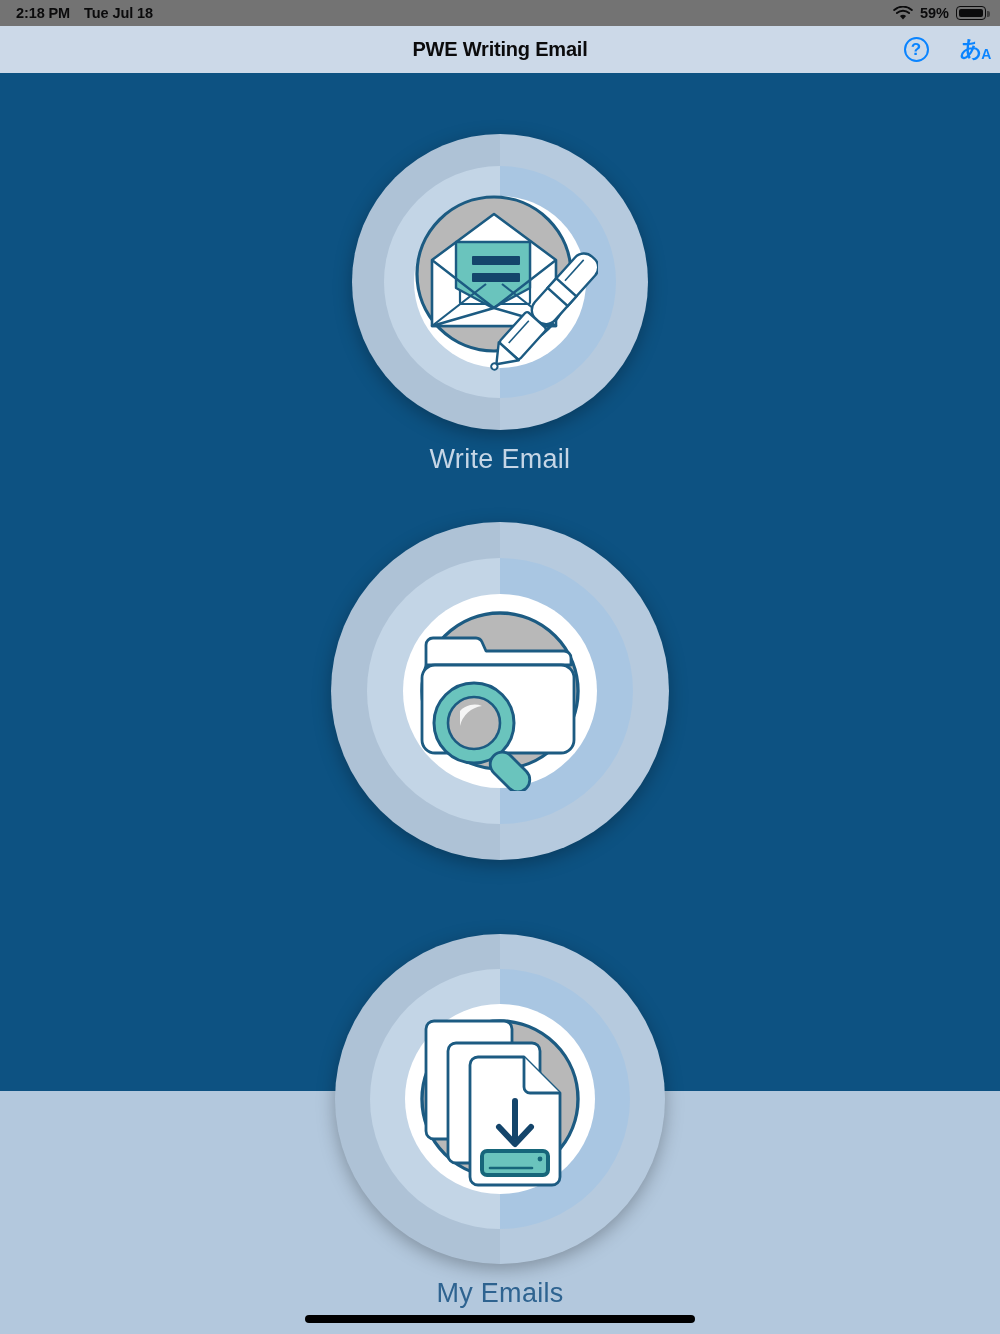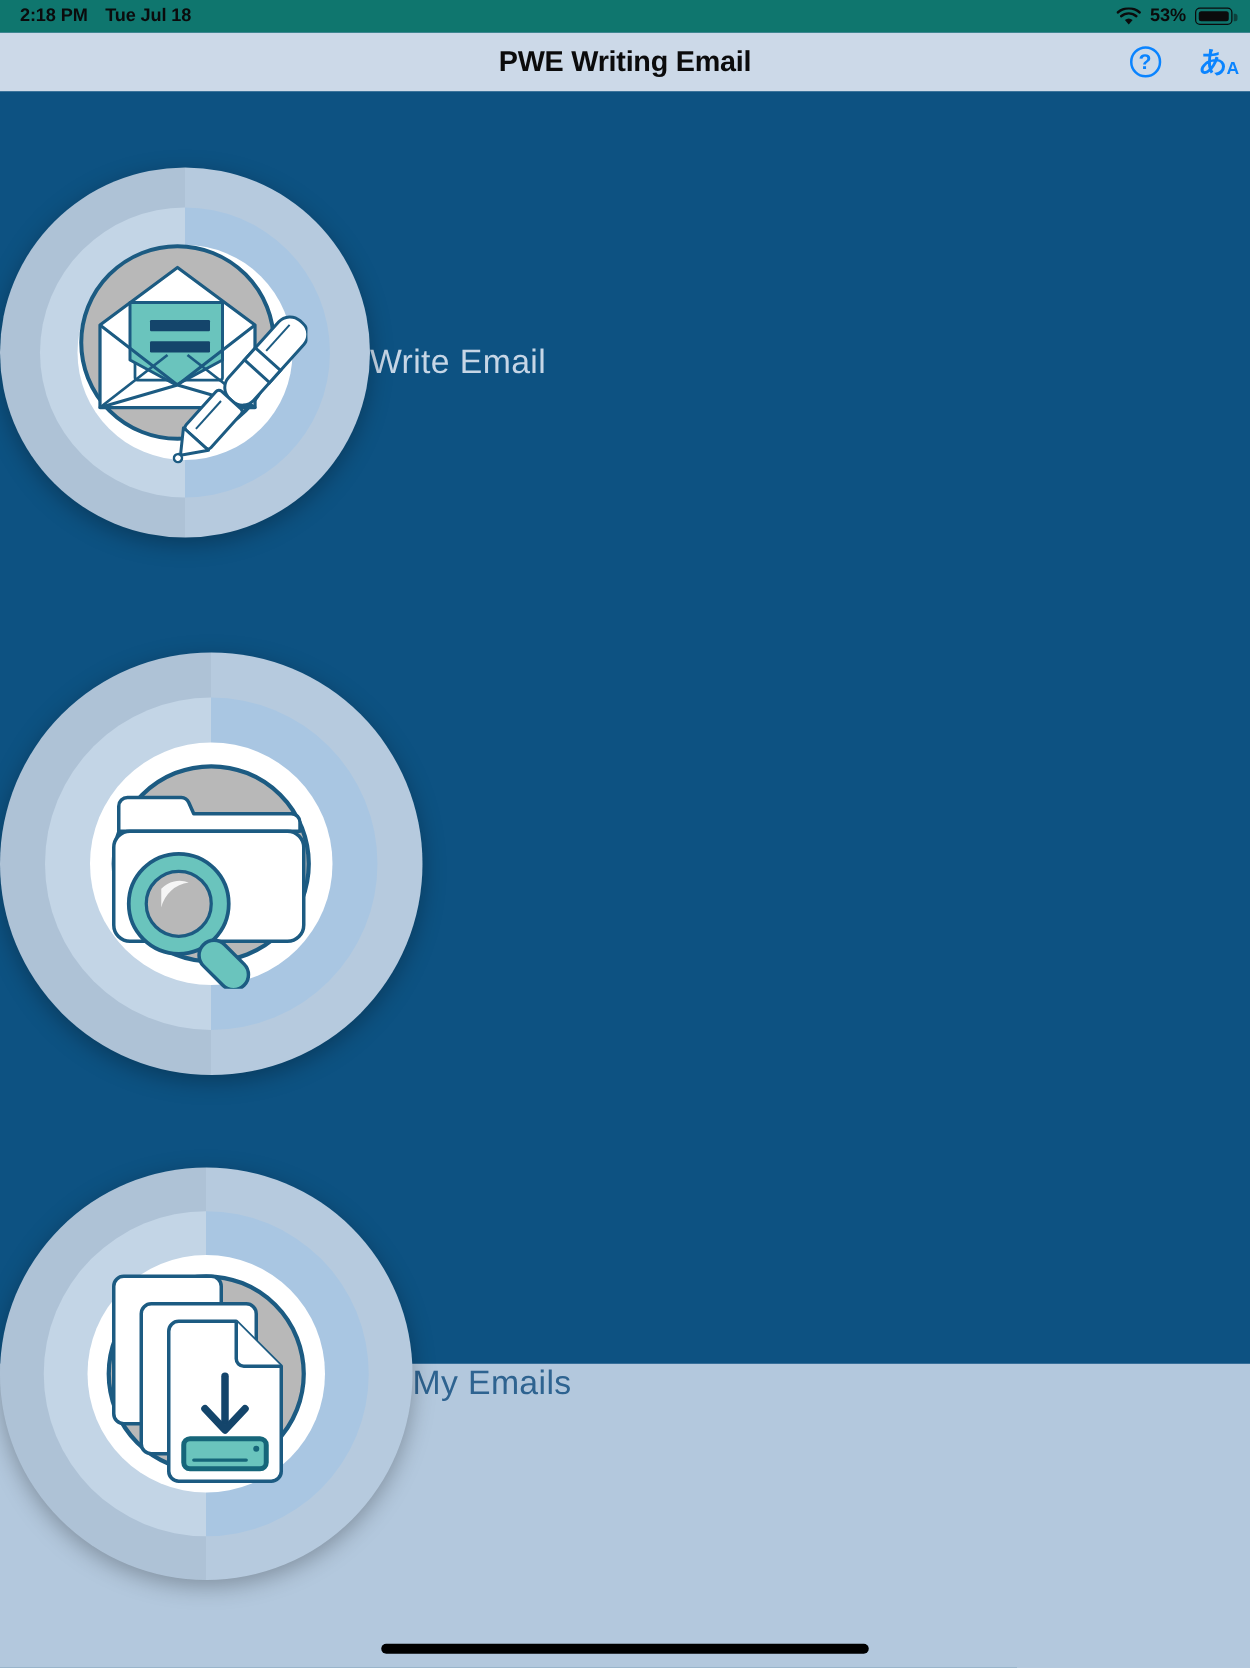--- a/index.html
+++ b/index.html
@@ -18,21 +18,21 @@
     overflow: hidden;
     background: #0d5282;
   }
 
   
   #status-bar {
     position: absolute;
     left: 0; top: 0;
     width: 1000px;
     height: 26px;
-    background: #0f766e;
+    background: #737373;
     display: flex;
     z-index: 40;
   }
   .sb-left {
     display: flex;
     align-items: center;
     gap: 14px;
     margin-left: 16px;
     font-size: 14.5px;
     font-weight: bold;
@@ -92,21 +92,21 @@
     height: 47px;
     background: #ccd9e8;
     z-index: 39;
   }
   #nav-title {
     position: absolute;
     left: 0; right: 0;
     top: 0;
     line-height: 47px;
     text-align: center;
-    font-size: 23px;
+    font-size: 20px;
     font-weight: bold;
     color: #0b0b0c;
     letter-spacing: -0.2px;
   }
   .nav-action {
     position: absolute;
     top: 0;
     height: 47px;
     display: flex;
     align-items: center;
@@ -153,21 +153,21 @@
     height: 243px;
     background: #b3c8dd;
   }
 
   
   .tile {
     position: absolute;
     left: 0;
     width: 1000px;
     display: flex;
-    flex-direction: row;
+    flex-direction: column;
     align-items: center;
     cursor: pointer;
     z-index: 10;
   }
   #tile-write  { top: 134px; }
   #tile-sample { top: 522px; }
   #tile-my     { top: 934px; }
 
   .disc {
     position: relative;
@@ -244,21 +244,21 @@
       <span>Tue Jul 18</span>
     </div>
     <div class="sb-right">
       <span class="wifi-glyph">
         <svg width="20" height="15" viewBox="0 0 20 15">
           <path d="M10 13.6 L6.9 10.0 a4.9 4.9 0 0 1 6.2 0 Z" fill="#0b0b0c"></path>
           <path d="M3.9 7.0 a9.2 9.2 0 0 1 12.2 0" stroke="#0b0b0c" stroke-width="1.9" fill="none" stroke-linecap="round"></path>
           <path d="M1.2 4.0 a13.2 13.2 0 0 1 17.6 0" stroke="#0b0b0c" stroke-width="1.9" fill="none" stroke-linecap="round"></path>
         </svg>
       </span>
-      <span>53%</span>
+      <span>59%</span>
       <span class="battery">
         <span class="battery-fill"></span>
       </span>
     </div>
   </div>
 
   <div id="nav-bar">
     <div id="nav-title">PWE Writing Email</div>
 
     <div class="nav-action" id="help-button">

